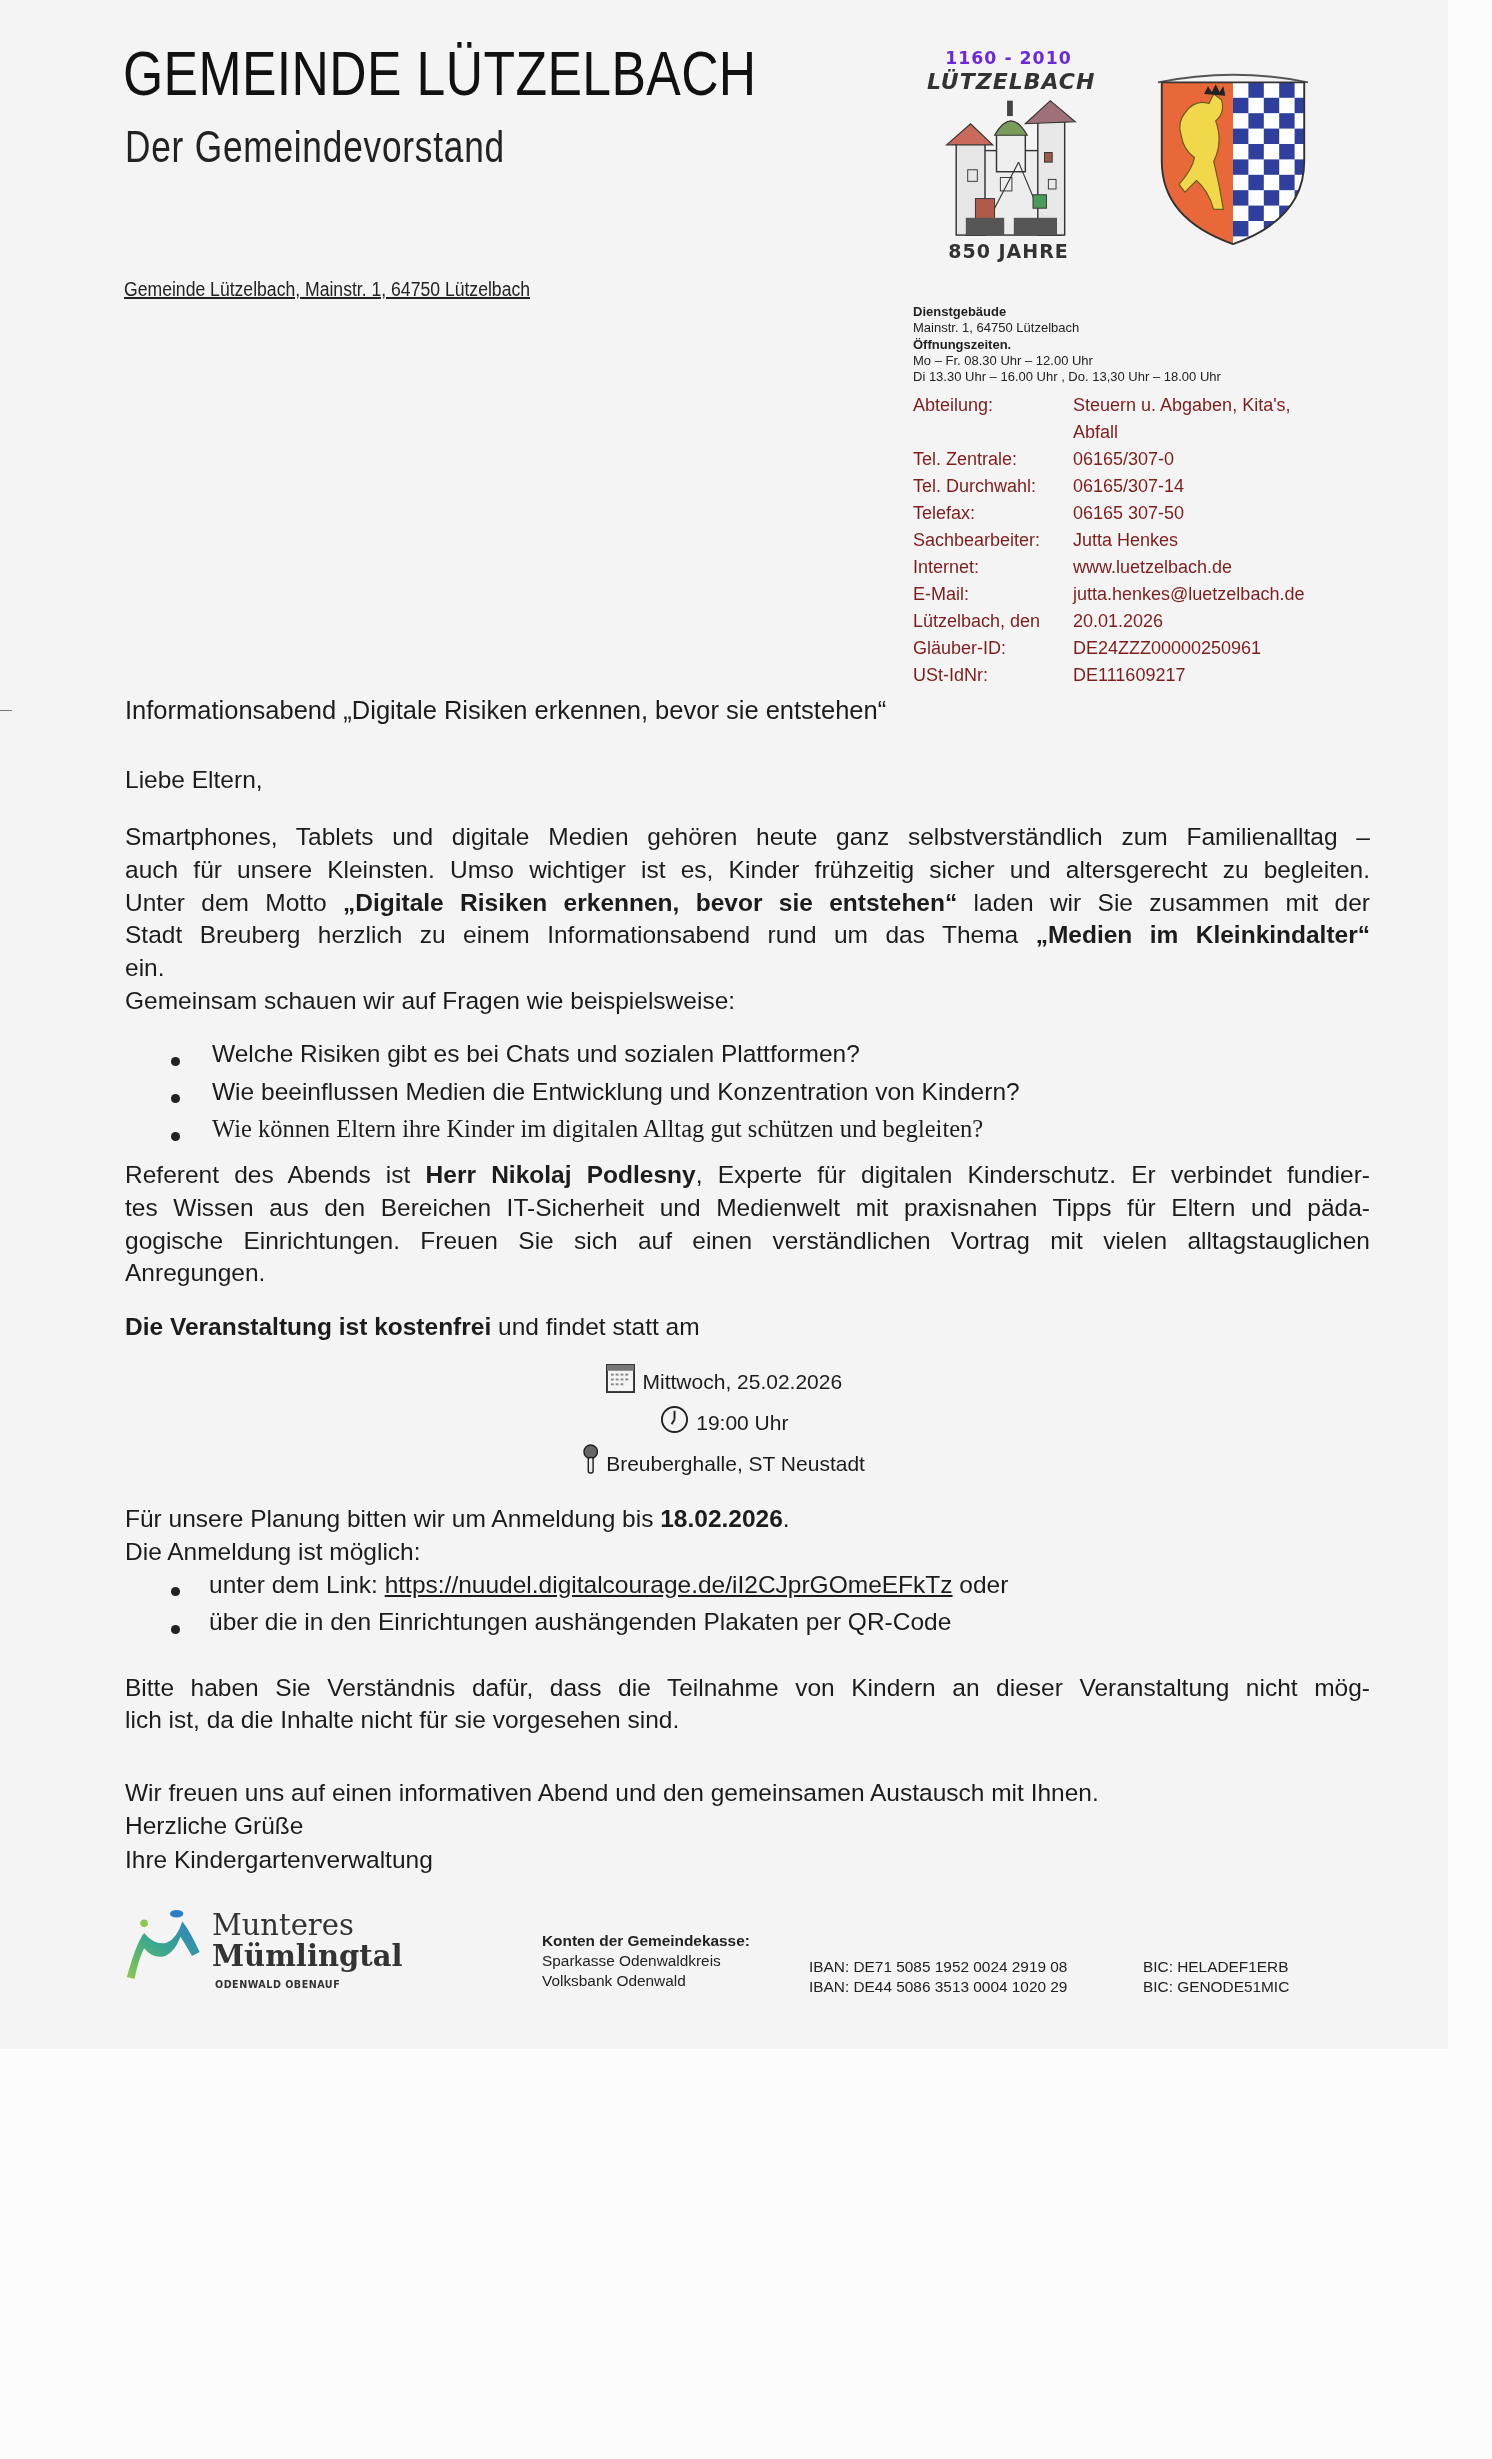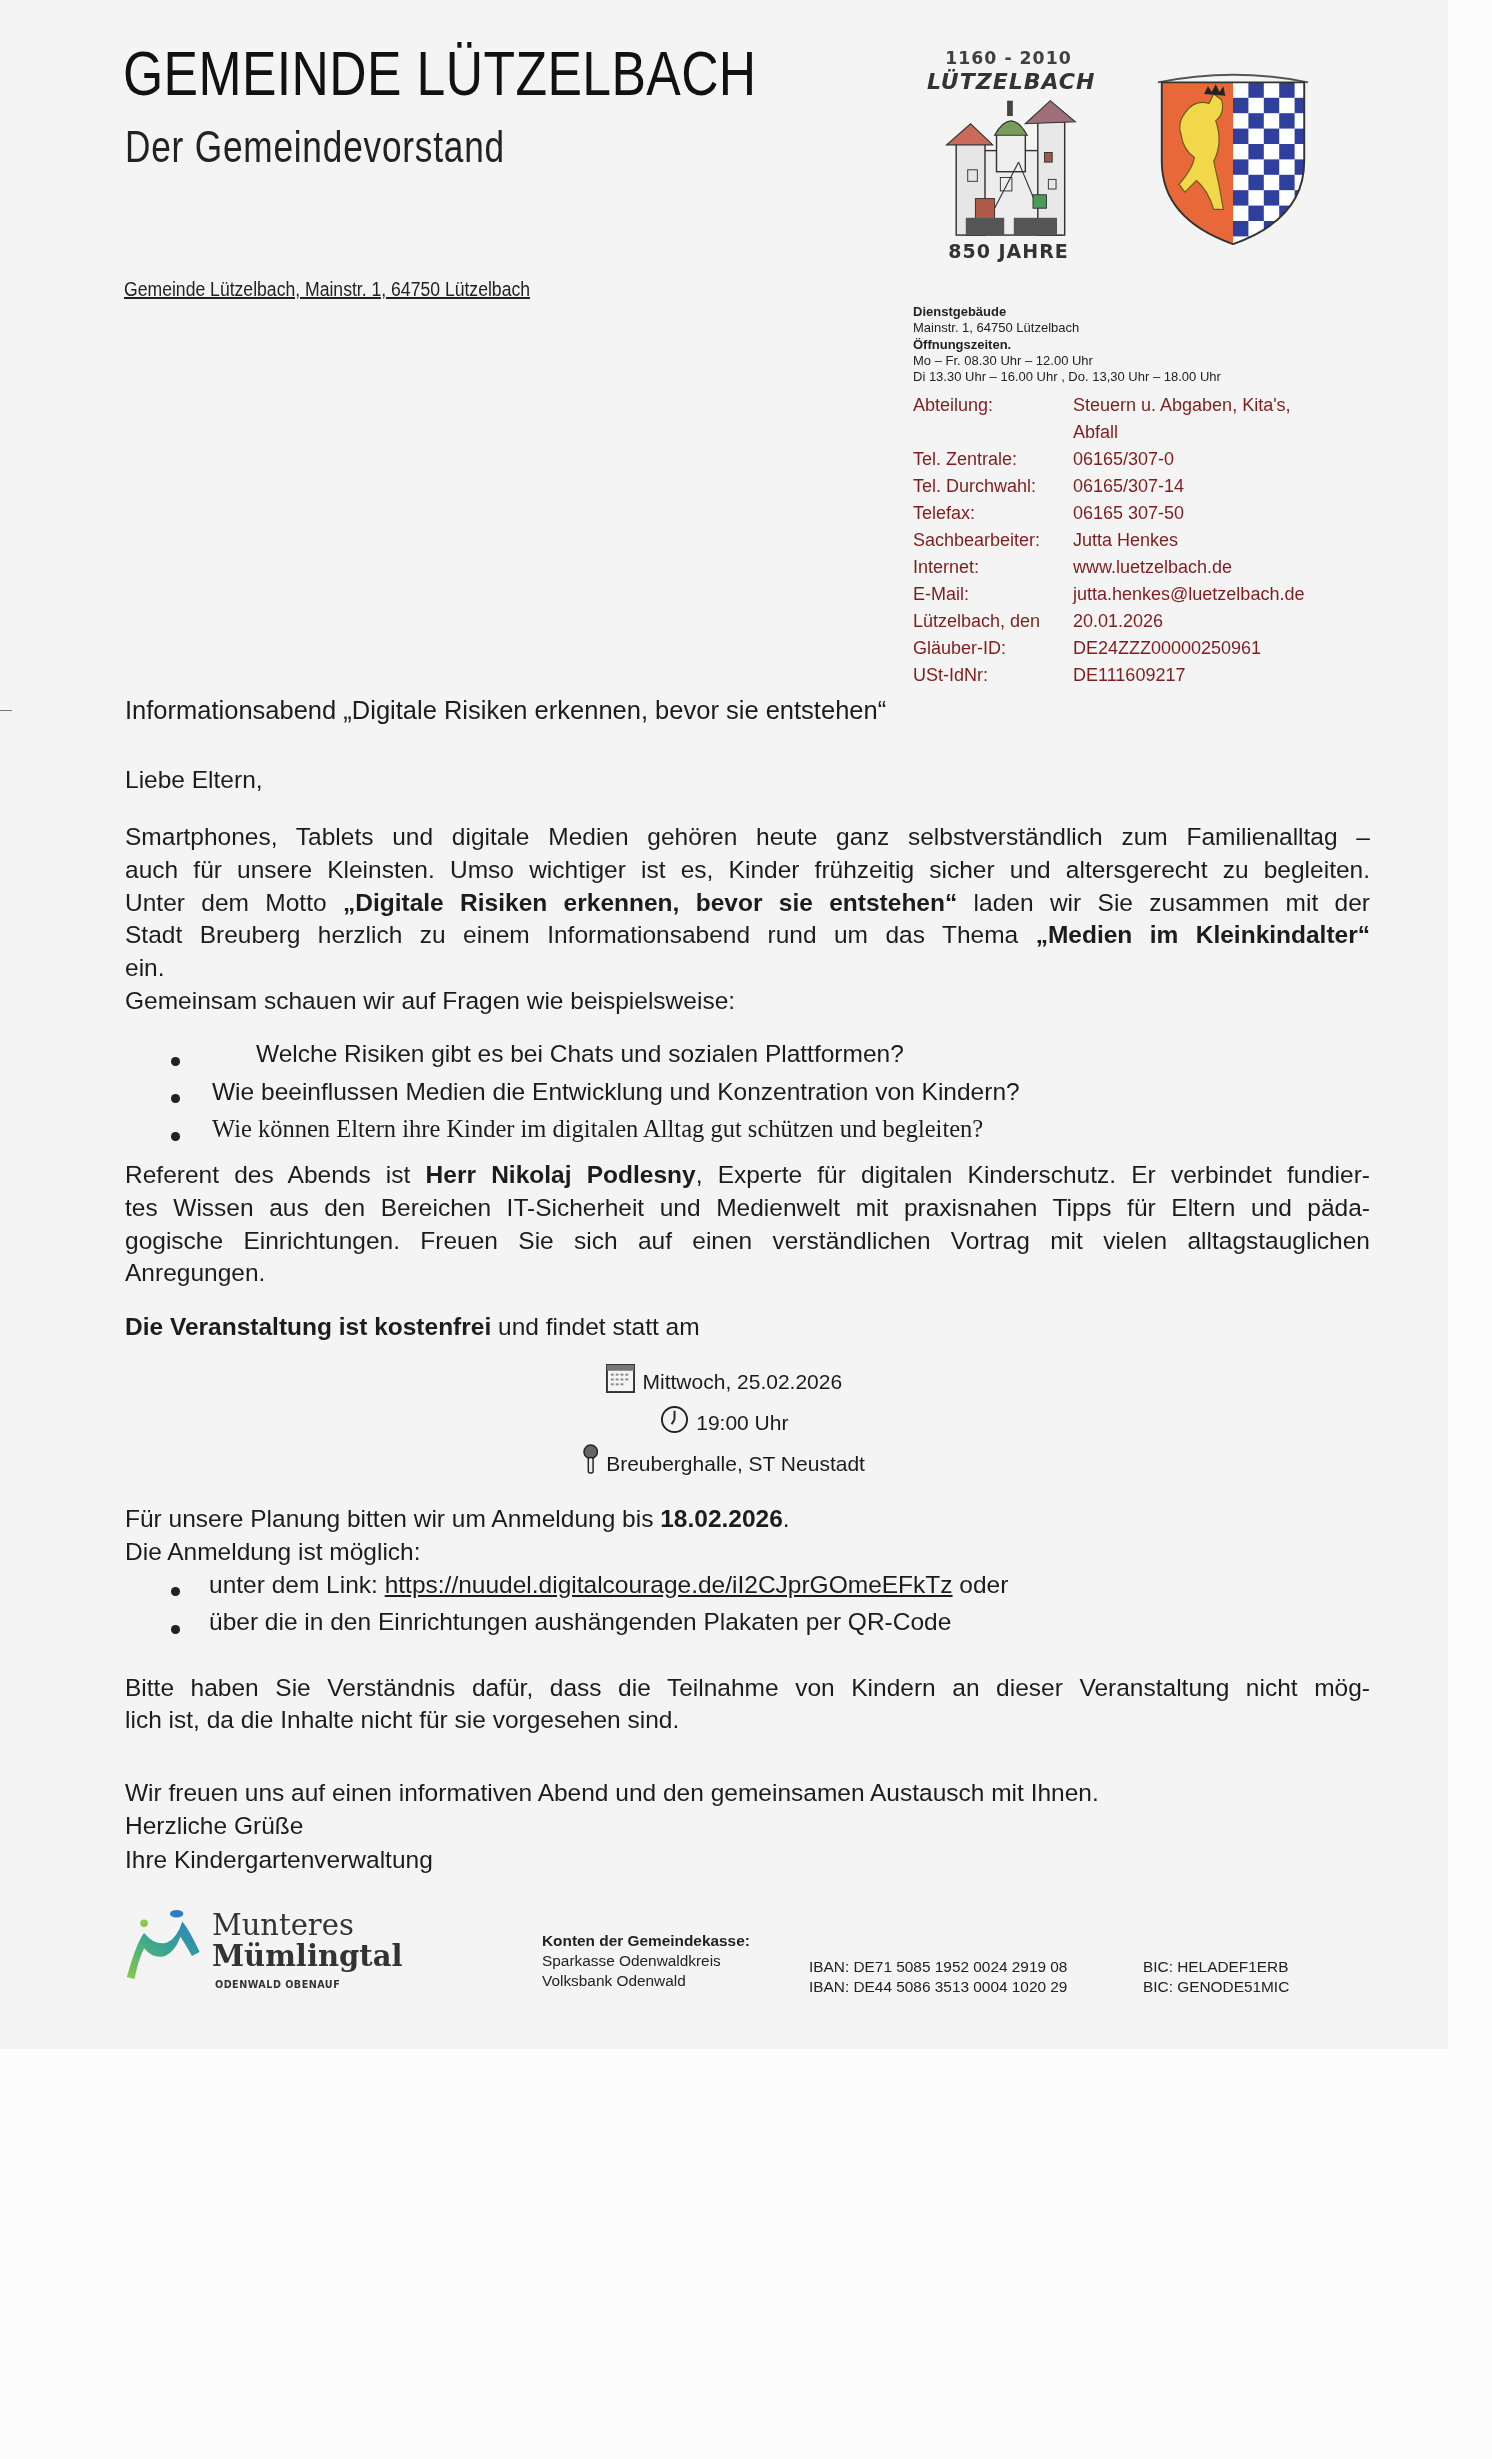--- a/index.html
+++ b/index.html
@@ -25,21 +25,21 @@
     transform: scaleX(0.80); transform-origin: left top; letter-spacing: 1px;
   }
   .sender {
     left: 124px; top: 278px; font-size: 20px; color: #222;
     text-decoration: underline; transform: scaleX(0.88); transform-origin: left top;
   }
 
   
   .logo-castle { left: 927px; top: 43px; width: 163px; height: 226px; }
   .castle-years { position: absolute; left: 0; top: 4.8px; width: 163px; text-align: center;
-    font-family: "DejaVu Sans", sans-serif; font-weight: bold; font-size: 17.3px; color: #404040; letter-spacing: 1px; }
+    font-family: "DejaVu Sans", sans-serif; font-weight: bold; font-size: 17.3px; color: #6d28d9; letter-spacing: 1px; }
   .castle-name { position: absolute; left: 0; top: 26px; width: 163px; text-align: center;
     font-family: "DejaVu Sans", sans-serif; font-weight: bold; font-style: italic; font-size: 22px; color: #333; letter-spacing: 1px; }
   .castle-svg { position: absolute; left: 9.6px; top: 50px; }
   .castle-years-bottom { position: absolute; left: 0; top: 197px; width: 163px; text-align: center;
     font-family: "DejaVu Sans", sans-serif; font-weight: bold; font-size: 19px; color: #333; letter-spacing: 1px; }
   .logo-crest { left: 1156px; top: 65px; }
 
   
   .info-small { left: 913px; font-size: 13px; line-height: 16.3px; color: #222; }
   .info-small b { font-weight: bold; }
@@ -216,21 +216,21 @@
     <span>laden wir Sie zusammen mit der</span>
   </div>
   <div class="just" style="top:921px;">
     <span>Stadt Breuberg herzlich zu einem Informationsabend rund um das Thema</span>
     <span class="bold">„Medien im Kleinkindalter“</span>
   </div>
   <div class="line" style="top:954px;">ein.</div>
 
   <div class="line" style="top:987px;">Gemeinsam schauen wir auf Fragen wie beispielsweise:</div>
   <div class="bullet" style="top:1057px;"></div>
-  <div class="line" style="left:212px; top:1040px;margin-left:44px;">Welche Risiken gibt es bei Chats und sozialen Plattformen?</div>
+  <div class="line" style="left:212px; top:1040px;">Welche Risiken gibt es bei Chats und sozialen Plattformen?</div>
   <div class="bullet" style="top:1094px;"></div>
   <div class="line" style="left:212px; top:1078px;">Wie beeinflussen Medien die Entwicklung und Konzentration von Kindern?</div>
   <div class="bullet" style="top:1132px;"></div>
   <div class="line" style="left:212px; top:1115px;font-family:Liberation Serif, serif;">Wie können Eltern ihre Kinder im digitalen Alltag gut schützen und begleiten?</div>
 
   <div class="just" style="top:1161px;">
     <span>Referent des Abends ist</span>
     <span class="bold">Herr Nikolaj Podlesny</span><span>, Experte für digitalen Kinderschutz. Er verbindet fundier-</span>
   </div>
   <div class="just" style="top:1194px;">tes Wissen aus den Bereichen IT-Sicherheit und Medienwelt mit praxisnahen Tipps für Eltern und päda-</div>

